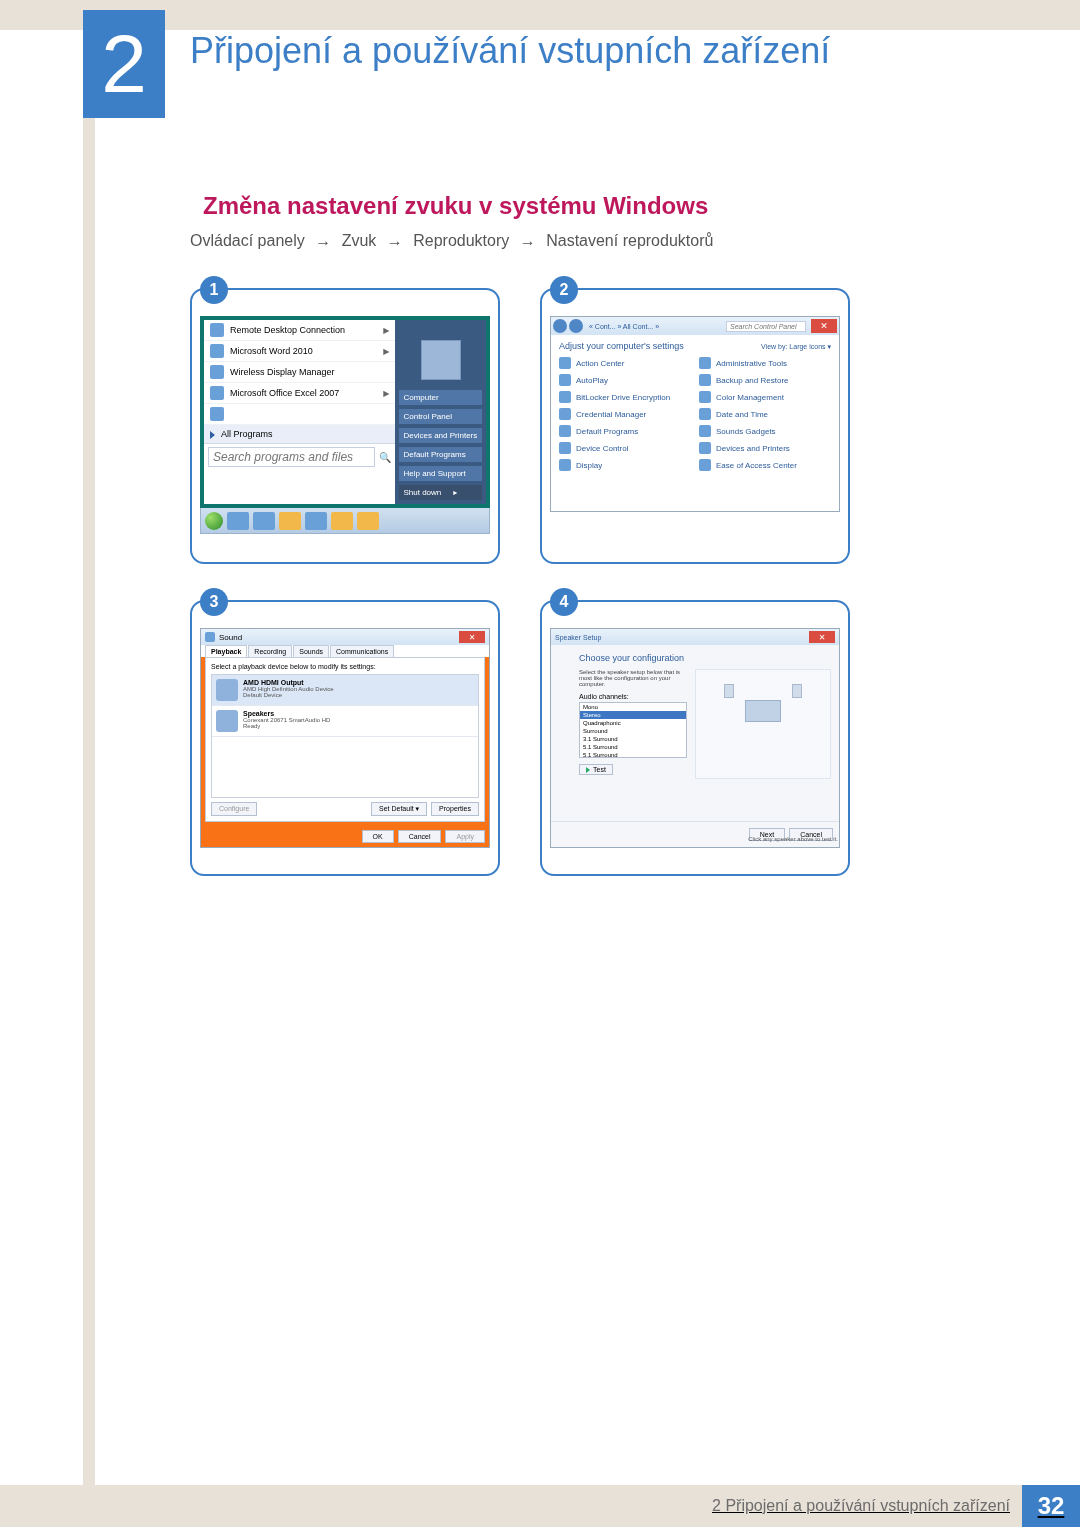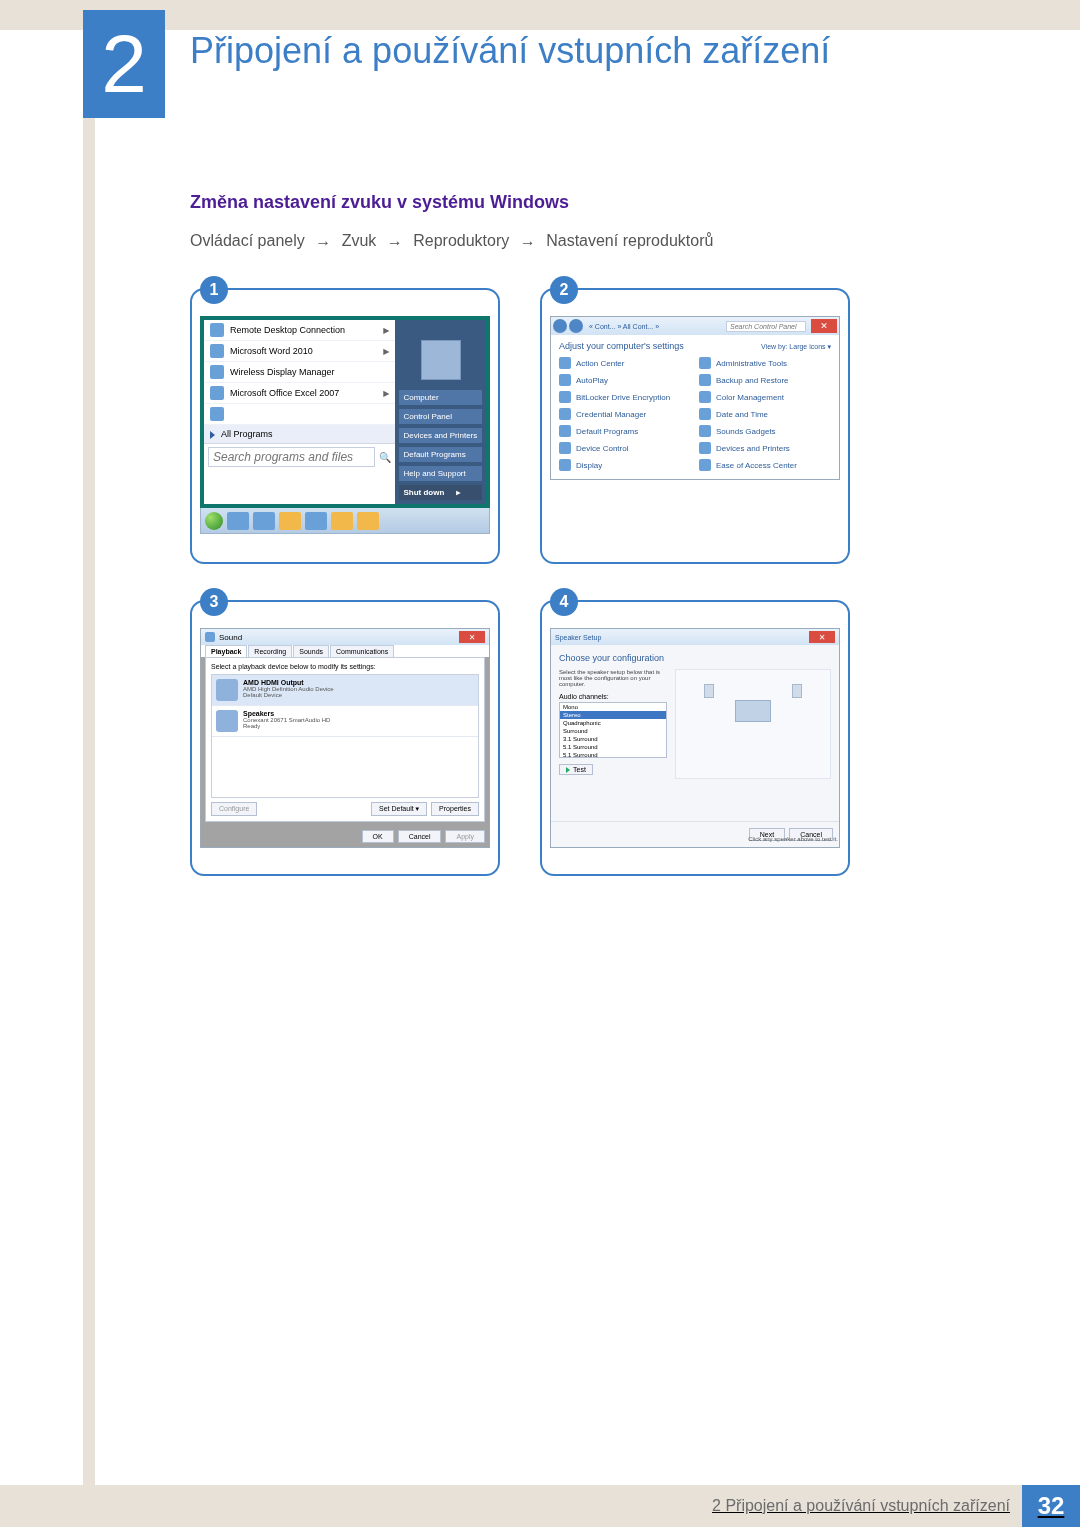--- a/index.html
+++ b/index.html
@@ -37,23 +37,23 @@
   }
   .page-title {
     position: absolute;
     left: 190px; top: 30px;
     font-size: 36px;
     color: #3d7fc7;
     font-weight: 400;
   }
   .sub-title {
     position: absolute;
-    left: 190px; top: 192px;
-    color: #4c1d95;
-    font-size: 18px;
+    left: 203px; top: 192px;
+    color: #be185d;
+    font-size: 24px;
   }
   .path-line {
     position: absolute;
     left: 190px; top: 232px;
     color: #555;
     font-size: 16px;
   }
   .arrow { padding: 0 6px; }
   .panels {
     position: absolute;
@@ -134,21 +134,21 @@
   .sm-right .tile {
     background: #5076a7;
     padding: 3px 4px;
     font-size: 8px;
   }
   .sm-right .shutdown {
     margin-top: auto;
     background: #394f6e;
     padding: 3px 4px;
     font-size: 8px;
-    display: flex; align-items: center; gap: 12px; font-weight: bold;
+    display: flex; align-items: center; gap: 12px;
   }
   .sm-right .avatar {
     align-self: center;
     width: 40px; height: 40px;
     background: #9cb7d8;
     border: 1px solid #7b97be;
     margin-bottom: 6px;
   }
   .taskbar {
     height: 26px;
@@ -159,21 +159,21 @@
     gap: 4px;
     padding: 0 4px;
   }
   .taskbar .orb { width: 18px; height: 18px; border-radius: 50%; background: radial-gradient(circle at 30% 30%, #9fe06a, #2a8a2a); }
   .taskbar .tb { width: 22px; height: 18px; background: #6aa0d8; border-radius: 2px; }
   .taskbar .tb.y { background: #f2b84a; }
   
   .cp-win {
     border: 1px solid #9ab;
     font-size: 8px;
-    height: 164px;
+    height: 196px;
     display: flex; flex-direction: column;
   }
   .cp-titlebar {
     height: 18px;
     background: linear-gradient(#e9f2fb,#d2e3f4);
     display: flex; align-items: center;
     padding: 0 2px;
     gap: 2px;
   }
   .cp-titlebar .nav { width: 14px; height: 14px; border-radius: 50%; background: #4f86c6; }
@@ -205,21 +205,21 @@
     gap: 5px 8px;
   }
   .cp-link { display: flex; align-items: center; gap: 5px; color: #2d5c9a; }
   .cp-link .ic { width: 12px; height: 12px; background: #6aa0d8; border-radius: 2px; }
   
   .snd-win {
     border: 1px solid #9ab;
     font-size: 8px;
     height: 220px;
     display: flex; flex-direction: column;
-    background: #a3a3a3;
+    background: #f97316;
   }
   .snd-titlebar {
     height: 16px;
     background: linear-gradient(#e9f2fb,#d2e3f4);
     display: flex; align-items: center;
     padding: 0 4px;
   }
   .snd-titlebar .tt { display: flex; align-items: center; gap: 4px; }
   .snd-titlebar .sp { width: 10px; height: 10px; background: #6aa0d8; border-radius: 2px; }
   .snd-titlebar .close {
@@ -277,21 +277,21 @@
     background: linear-gradient(#e9f2fb,#d2e3f4);
     display: flex; align-items: center;
     padding: 0 4px;
   }
   .sps-titlebar .close {
     margin-left: auto;
     width: 26px; height: 12px;
     background: #d94c3f; color: #fff; font-size: 8px;
     display: flex; align-items: center; justify-content: center;
   }
-  .sps-body { flex: 1; padding: 8px; }
+  .sps-body { flex: 1; padding: 8px; margin-left: 20px; }
   .sps-h { color: #2d5c9a; font-size: 9px; margin-bottom: 6px; }
   .sps-instr { font-size: 6px; color: #444; margin-bottom: 6px; max-width: 130px; }
   .sps-row { display: flex; gap: 8px; }
   .sps-left { width: 108px; }
   .sps-lbl { font-size: 7px; margin-bottom: 2px; }
   .sps-list {
     border: 1px solid #b4bfd2;
     background: #fff;
     font-size: 6px;
     height: 56px;

